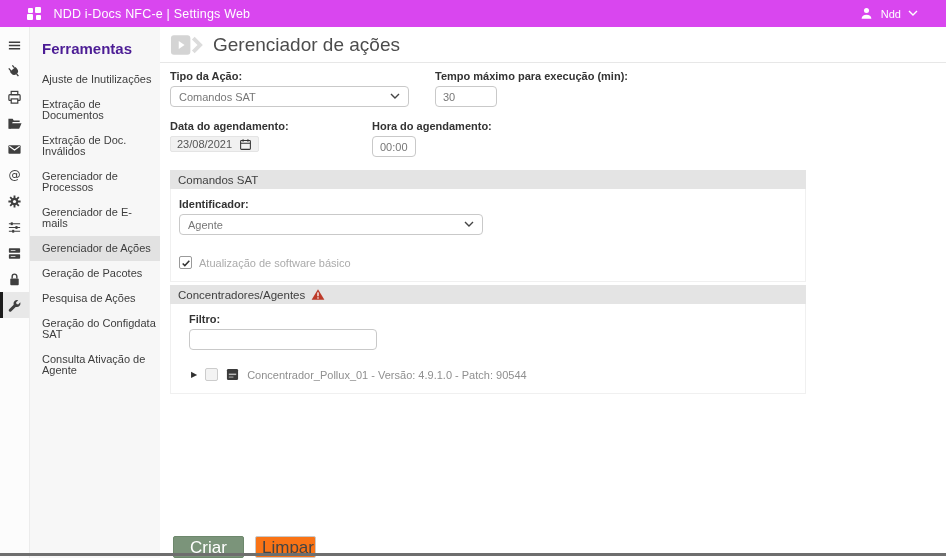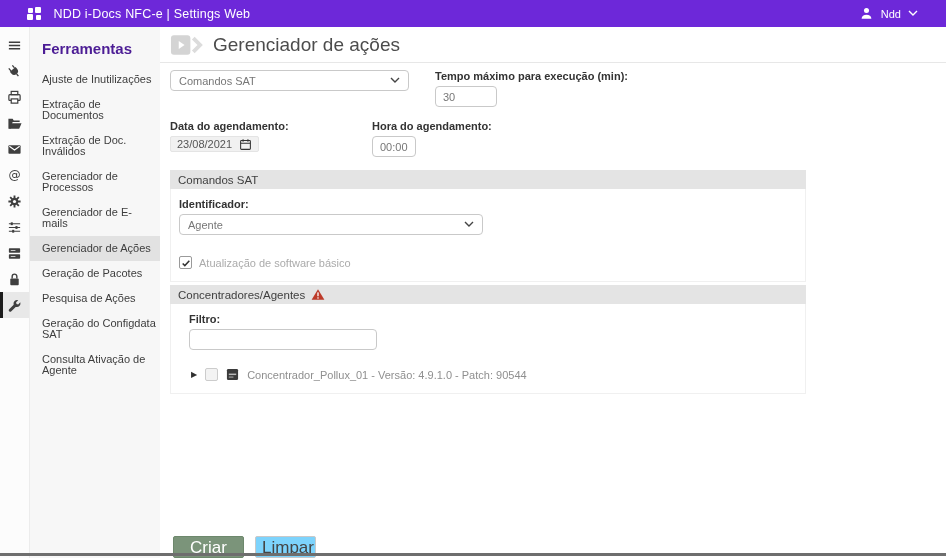--- a/index.html
+++ b/index.html
@@ -3,21 +3,21 @@
 <meta charset="utf-8">
 <style>
   * { box-sizing: border-box; }
   html,body { margin:0; padding:0; }
   body {
     width:946px; height:558px; overflow:hidden; position:relative;
     background:#fff; color:#333; font-size:11px;
     font-family:"Liberation Sans","DejaVu Sans",sans-serif;
   }
   
-  .topbar { height:27px; background:#6d28d9; display:flex; align-items:center; color:#fff; }
+  .topbar { height:27px; background:#d946ef; display:flex; align-items:center; color:#fff; }
   .logo { margin-left:27px; display:grid; grid-template-columns:6px 6px; gap:1.5px; cursor:pointer; }
   .logo span { width:6px; height:6px; background:#fff; border-radius:1px; display:block; }
   .logo span.sm { width:5px; height:5px; justify-self:end; align-self:end; }
   .topbar-title { margin-left:13px; font-size:12.5px; letter-spacing:.2px; }
   .user { margin-left:auto; margin-right:28px; display:flex; align-items:center; gap:7px; cursor:pointer; }
   .user .uname { font-size:11px; }
   
   .app { display:flex; height:531px; }
   .rail { width:30px; background:#fcfcfc; border-right:1px solid #ececec; display:flex; flex-direction:column; padding-top:5px; }
   .rail-item { height:26px; display:flex; align-items:center; justify-content:center; cursor:pointer; flex:0 0 26px; }
@@ -51,21 +51,21 @@
   .checkbox { width:13px; height:13px; border:1px solid #9a9a9a; border-radius:2px; background:#fff; display:flex; align-items:center; justify-content:center; cursor:pointer; }
   .lbl-disabled { color:#ababab; }
   .tree-row { display:flex; align-items:center; gap:8px; margin-top:18px; padding-left:2px; }
   .tree-arrow { font-size:8px; color:#2f2f2f; cursor:pointer; line-height:13px; }
   .tree-checkbox { width:13px; height:13px; background:#f3f3f3; border:1px solid #ccc; border-radius:2px; cursor:pointer; }
   .tree-label { color:#8f8f8f; }
   .spacer { height:142px; }
   .btn-row { display:flex; gap:11px; padding-left:3px; }
   button { font-family:inherit; font-size:17px; border-radius:2px; cursor:pointer; }
   .btn-primary { width:71px; height:22px; background:#7b947a; border:1px solid #6d886c; color:#fff; }
-  .btn-secondary { width:61px; height:22px; background:#7dd3fc; border:1px solid #c9c9c9; color:#444; }
+  .btn-secondary { width:61px; height:22px; background:#f97316; border:1px solid #c9c9c9; color:#444; }
   .bottom-strip { position:absolute; left:0; right:0; bottom:2px; height:3px; background:#6e6e6e; }
   svg { display:block; }
 </style>
 </head>
 <body>
 
 <header class="topbar">
   <div class="logo" title="NDD i-Docs NFC-e | Settings Web">
     <span class="sm"></span>
       <span></span>
@@ -196,20 +196,21 @@
         <polygon points="9,8 15,12 9,16" fill="#fff"></polygon>
         <polyline points="24,5 31,12 24,19" stroke="#dcdcdc" stroke-width="4" fill="none"></polyline>
       </svg>
       <h1>Gerenciador de ações</h1>
     </div>
 
     <div class="content">
 
       <div class="row">
         <div class="col-tipo">
+          <span class="field-label">Tipo da Ação:</span>
           <div class="control-select sel-tipo">
             <span>Comandos SAT</span>
             <svg width="10" height="7" viewBox="0 0 10 7">
                 <path d="M1 1l4 4 4-4" stroke="#444" stroke-width="1.4" fill="none"></path>
               </svg>
           </div>
         </div>
         <div>
           <span class="field-label">Tempo máximo para execução (min):</span>
           <input class="text inp-tempo" value="30" style="">

